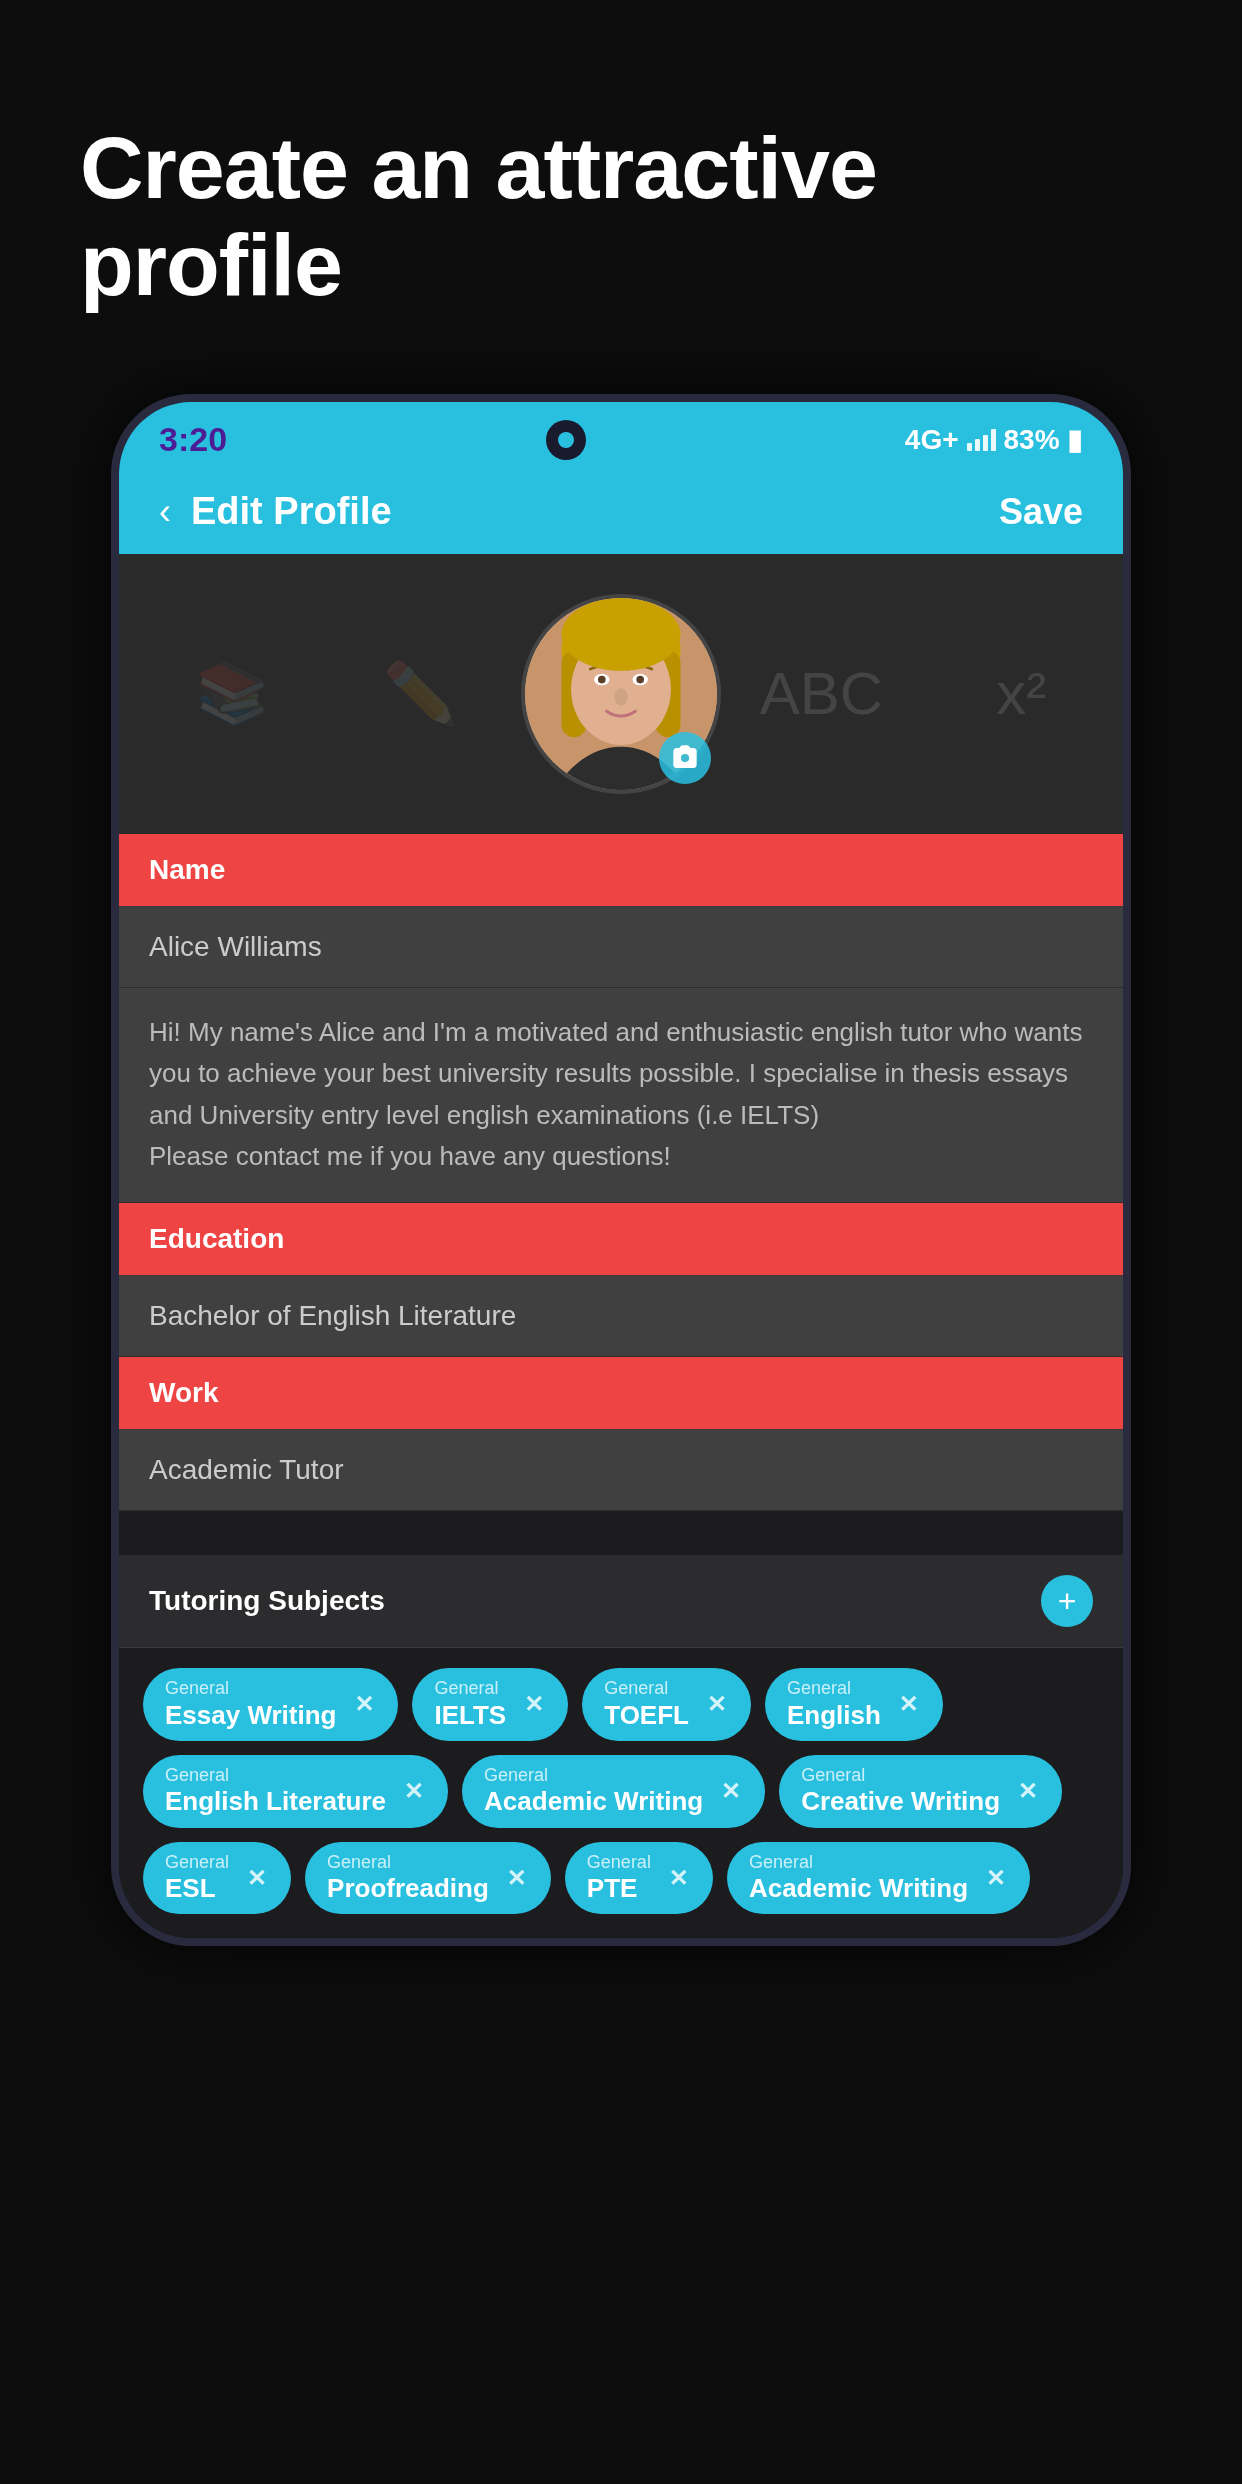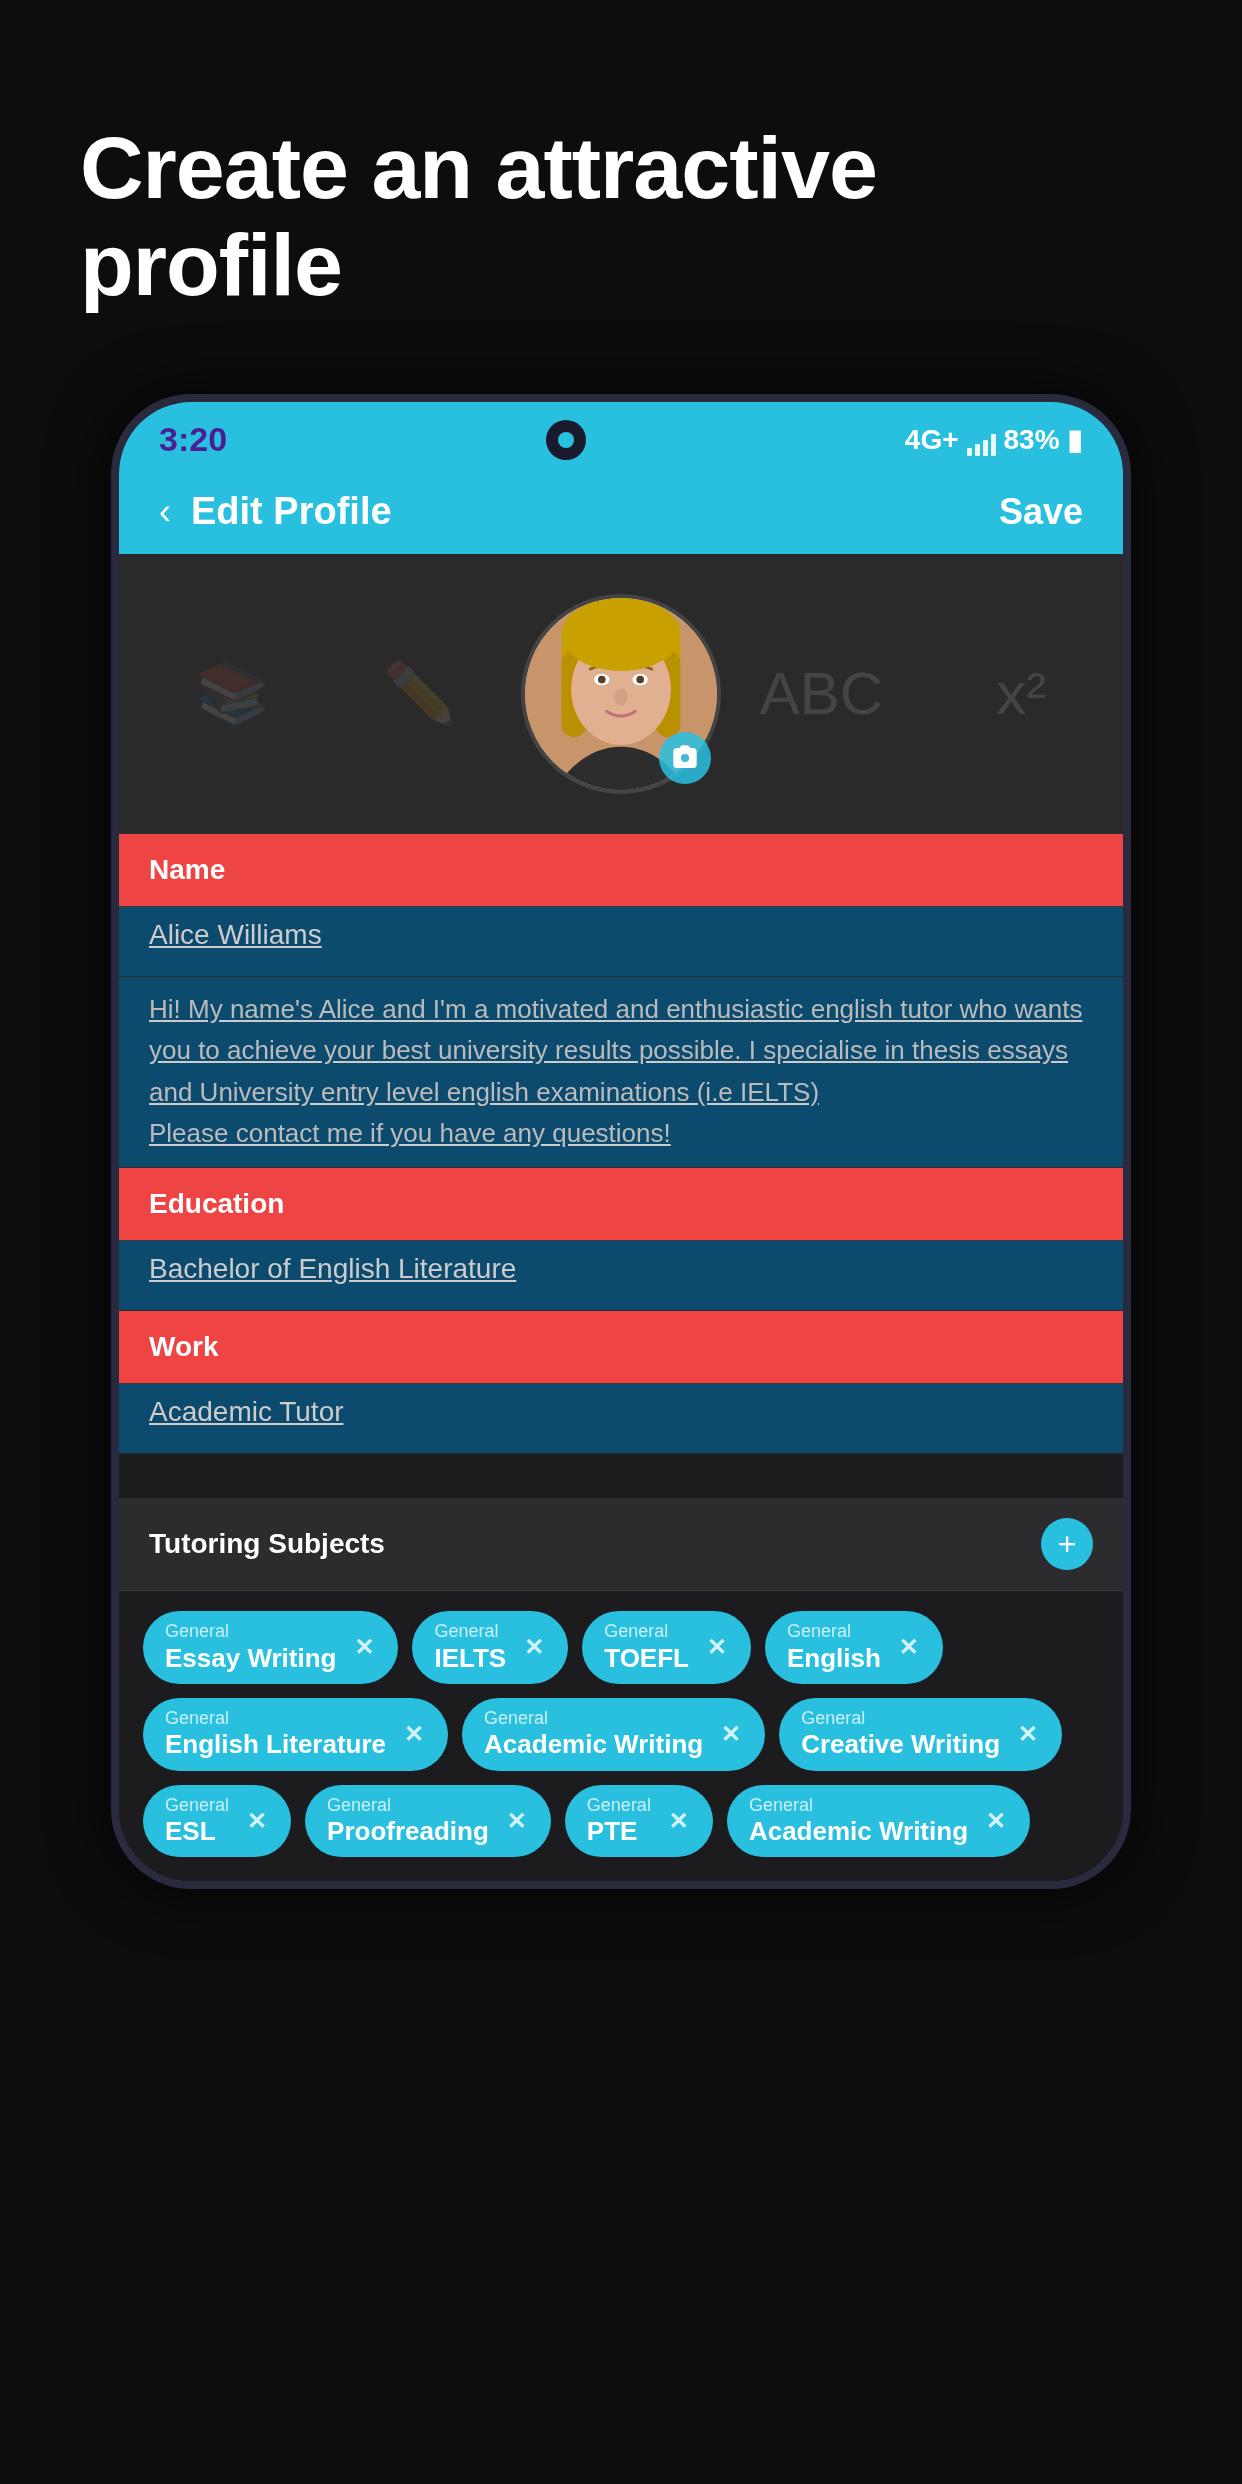--- a/index.html
+++ b/index.html
@@ -74,21 +74,21 @@
       display: flex;
       align-items: center;
       justify-content: center;
     }
 
     .status-right {
       font-size: 28px;
       color: #ffffff;
       font-weight: 600;
       display: flex;
-      align-items: flex-end;
+      align-items: center;
       gap: 8px;
     }
 
     
     .nav-bar {
       background: #29c0e0;
       display: flex;
       align-items: center;
       padding: 18px 40px 22px 40px;
       height: 80px;
@@ -192,27 +192,26 @@
     .section-label {
       background: #ef4444;
       padding: 20px 30px;
       font-size: 28px;
       font-weight: 600;
       color: #ffffff;
       border-bottom: 1px solid #3a3a3c;
     }
 
     .section-value {
-      background: #0c4a6e;
-      padding: 12px 30px;
+      background: #404040;
+      padding: 24px 30px;
       font-size: 28px;
       color: #cccccc;
       border-bottom: 1px solid #2c2c2e;
       min-height: 70px;
-      text-decoration: underline;
     }
 
     .about-text {
       font-size: 26px;
       line-height: 1.6;
       color: #bbbbbb;
     }
 
     
     .tutoring-header {

